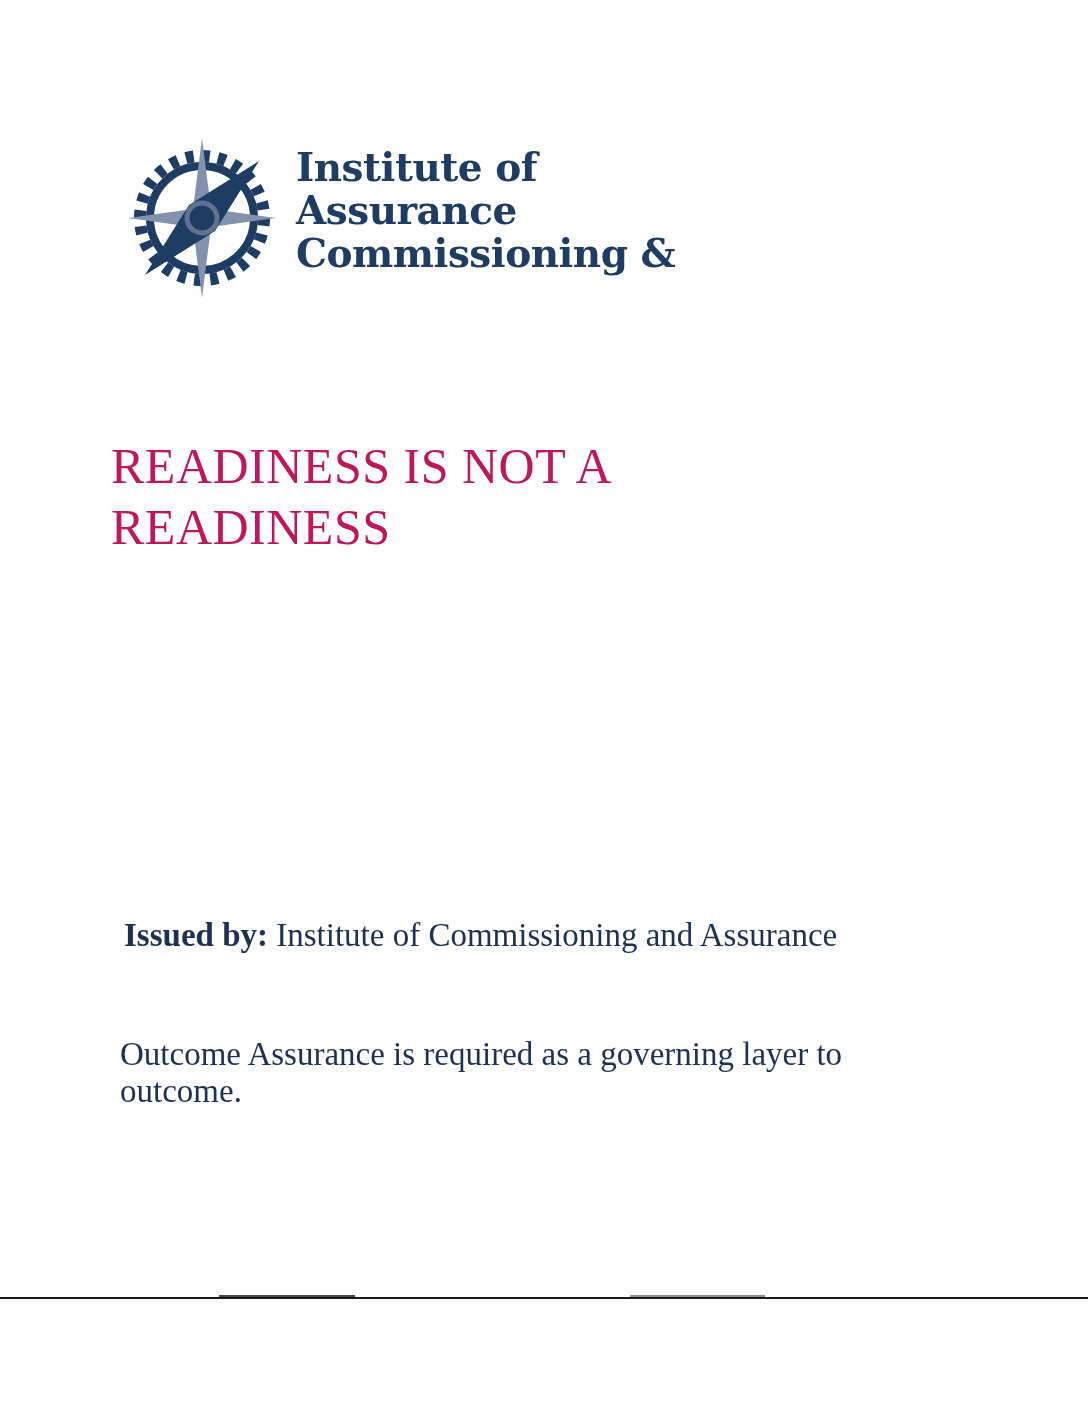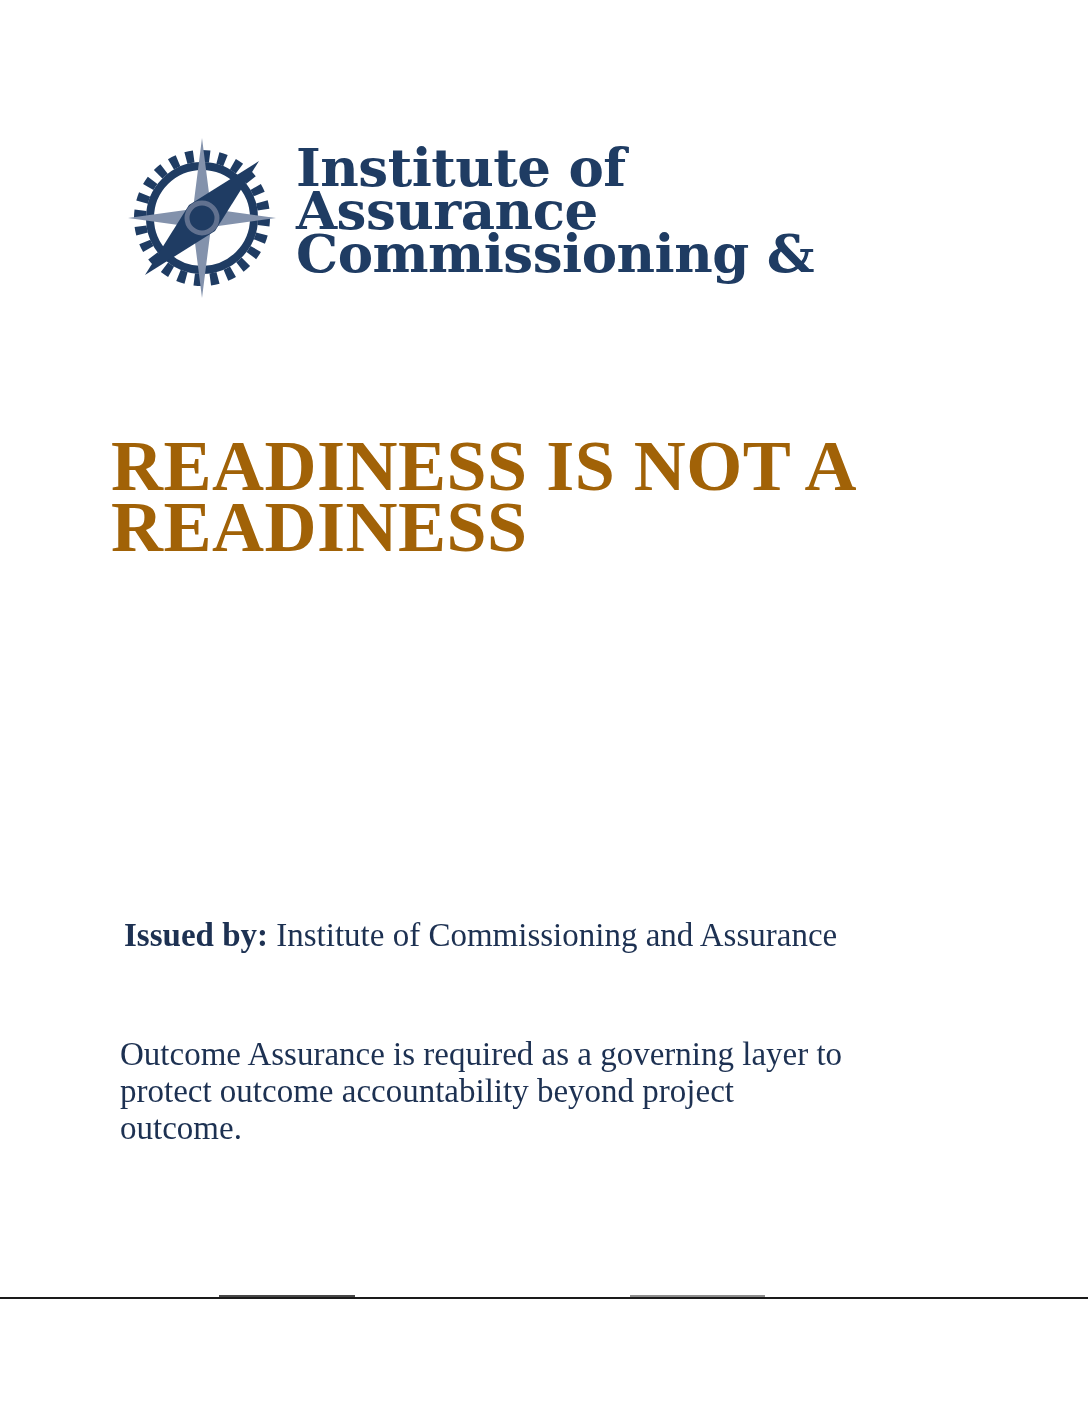--- a/index.html
+++ b/index.html
@@ -27,39 +27,39 @@
   .logo-icon svg {
     width: 160px;
     height: 160px;
     display: block;
   }
   .logo-text {
     margin-left: 14px;
     padding-top: 8px;
     font-family: "DejaVu Serif", serif;
     font-weight: bold;
-    font-size: 53px;
+    font-size: 39px;
     line-height: 43px;
     color: #1f3c63;
     letter-spacing: -0.5px;
     white-space: nowrap;
   }
 
   
   .title {
     position: absolute;
     left: 111px;
     top: 436px;
     margin: 0;
     font-family: "Liberation Serif", serif;
-    font-weight: 700;
-    font-size: 72px;
+    font-weight: 400;
+    font-size: 50px;
     line-height: 61px;
     letter-spacing: 0.5px;
-    color: #a16207;
+    color: #be185d;
   }
   .title .line { display: block; }
 
   
   .issued {
     position: absolute;
     left: 112px;
     top: 903px;
     margin: 12px;
     font-size: 33px;
@@ -138,21 +138,20 @@
     <span class="line">READINESS IS NOT A</span>
     <span class="line">READINESS</span>
   </h1>
 
   <p class="issued">
     <span class="line"><span class="label">Issued by:</span><span> Institute of Commissioning and Assurance</span></span>
   </p>
 
   <p class="body-para">
     <span class="line">Outcome Assurance is required as a governing layer to</span>
-    <span class="line">protect outcome accountability beyond project</span>
     <span class="line">outcome.</span>
   </p>
 
   <div class="rule"></div>
   <div class="rule-seg-a"></div>
   <div class="rule-seg-b"></div>
 
 </div>
 
 </body></html>

